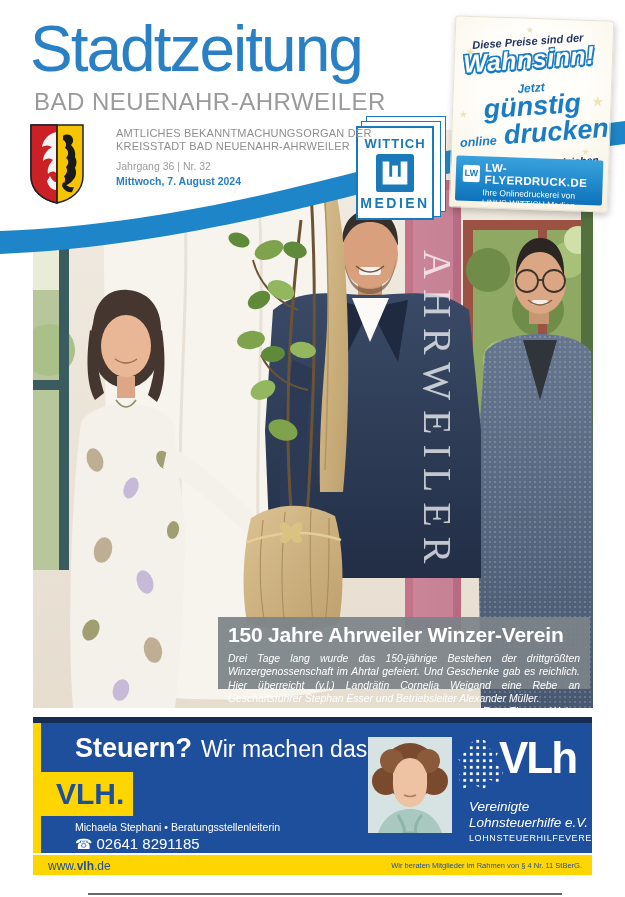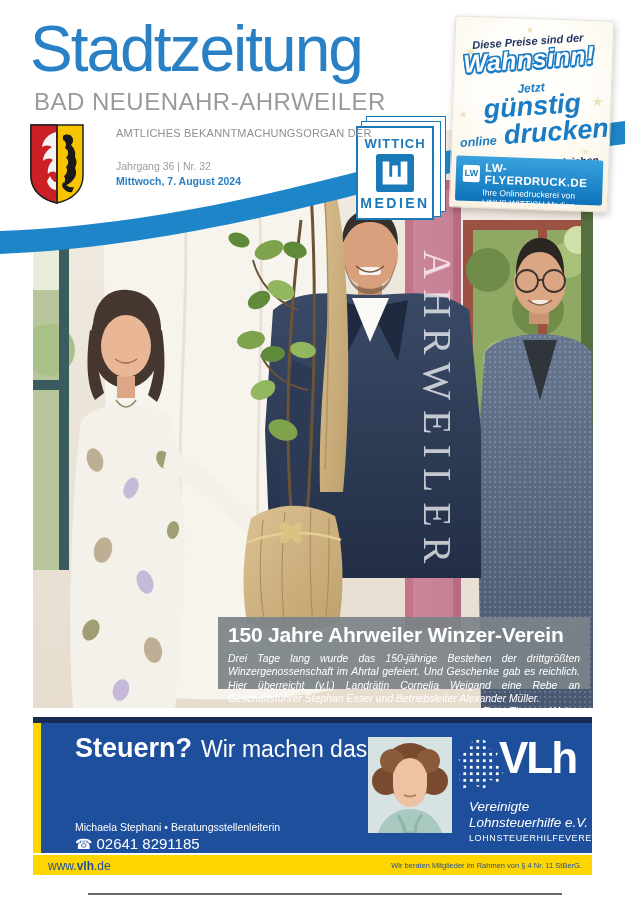--- a/index.html
+++ b/index.html
@@ -110,20 +110,21 @@
 
     <g fill="#1a1a1a">
       <path d="M33,12 C36,10 40,10 42,13 C44,16 43,19 41,21 C44,24 46,28 45,33 C47,36 47,40 45,44 C47,48 46,53 43,56 C40,60 36,62 33,61 C35,58 36,55 34,52 C37,50 38,46 36,43 C39,40 39,36 36,34 C39,31 39,26 35,24 C37,21 36,17 33,16 Z"></path>
       <path d="M33,58 C36,62 40,64 44,63 L42,68 C38,69 34,66 32,62 Z"></path>
     </g>
     <path d="M27,1 V79" stroke="#222" stroke-width="1"></path>
   </svg>
 
   <div class="abs organ">
     <div>AMTLICHES BEKANNTMACHUNGSORGAN DER</div>
+    <div>KREISSTADT BAD NEUENAHR-AHRWEILER</div>
   </div>
   <div class="abs issue">Jahrgang 36 | Nr. 32</div>
   <div class="abs date">Mittwoch, 7. August 2024</div>
 
   <div class="abs photo">
     <svg width="560" height="578" viewBox="0 0 560 578">
       <defs>
         <linearGradient id="wall" x1="0" y1="0" x2="0" y2="1">
           <stop offset="0" stop-color="#f1ebe2"></stop>
             <stop offset="1" stop-color="#e6ddcf"></stop>
@@ -327,20 +328,23 @@
     </div>
   </div>
 
   <div class="abs vlh">
     <div class="vlh-topline"></div>
     <div class="vlh-body"></div>
     <div class="vlh-strip"></div>
     <div class="vlh-head">
       <span class="b">Steuern?</span><span class="r">Wir machen das.</span>
     </div>
+    <div class="vlh-brandbox">
+      <span>VLH.</span>
+    </div>
     <div class="vlh-c1">Michaela Stephani  •  Beratungsstellenleiterin</div>
     <div class="vlh-c2">
       <span class="phone-ic">☎</span>
       <span class="phone-no">02641 8291185</span>
     </div>
     <div class="vlh-photo">
       <svg width="84" height="96" viewBox="0 0 84 96">
         <rect width="84" height="96" fill="#d7e3e2"></rect>
         <circle cx="42" cy="34" r="28" fill="#7a4a2f"></circle>
         <circle cx="18" cy="44" r="14" fill="#7a4a2f"></circle>

